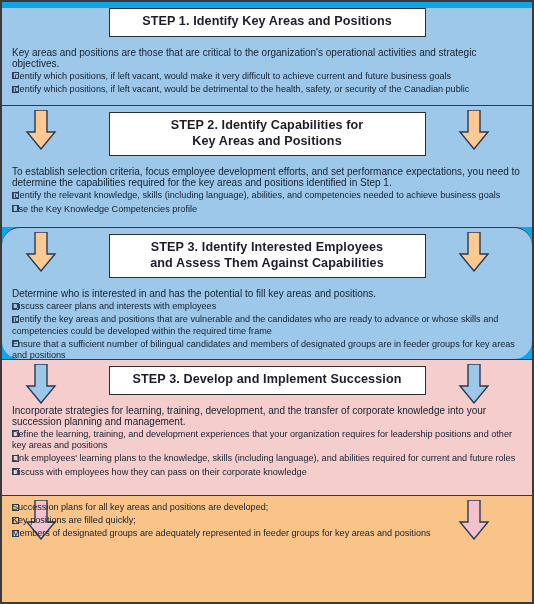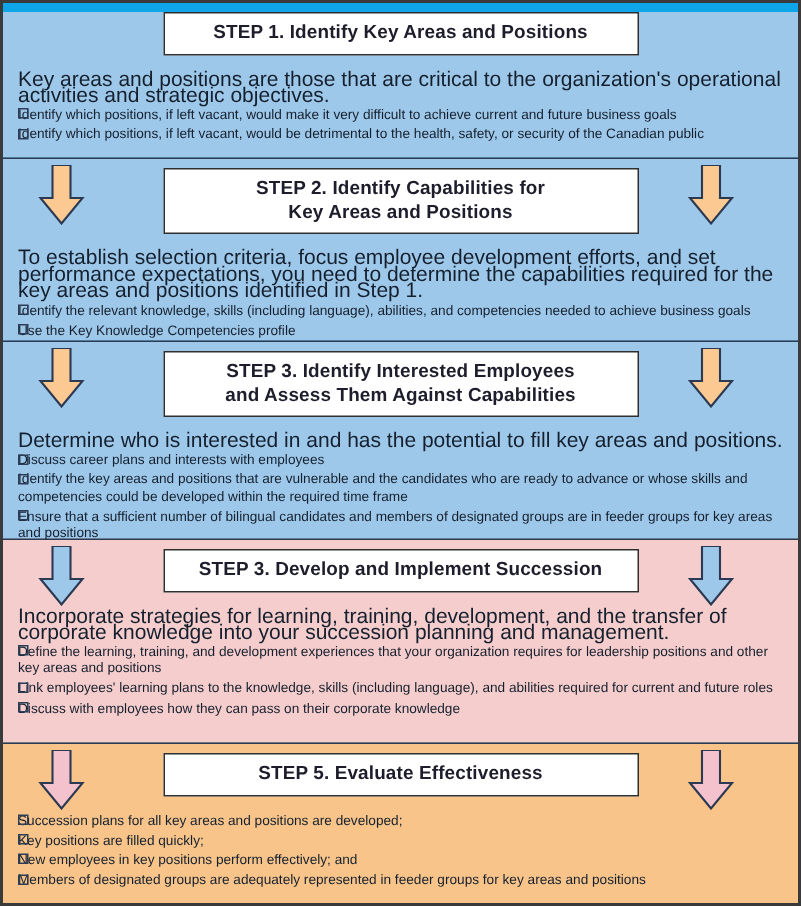--- a/index.html
+++ b/index.html
@@ -67,21 +67,21 @@
     width: 34px;
     height: 40px;
     z-index: 2;
   }
   .arrow.left  { left: 22px; }
   .arrow.right { left: 455px; }
   .arrow svg { display: block; width: 34px; height: 40px; }
 
   
   .intro {
-    font-size: 14px;
+    font-size: 10px;
     line-height: 11.2px;
     color: #15202e;
     margin: 1px 0 2px 0;
   }
   ul.checks {
     list-style: none;
     margin: 0;
     padding: 0;
   }
   ul.checks li {
@@ -103,21 +103,21 @@
   }
 
   
   .tone-blue   { background: #9ec8ea; }
   .tone-pink   { background: #f6cdcd; }
   .tone-orange { background: #f8c48a; }
 
   
   #step1 { height: 97px; }
   #step2 { height: 122px; }
-  #step3 { height: 132px; }
+  #step3 { height: 132px; border-radius: 18px; }
   #step4 { height: 136px; }
   #step5 { height: 115px; }
 </style>
 </head>
 <body>
 
 <div id="figure">
 
 <div class="step tone-blue" id="step1">
       <div class="title-plate">
@@ -205,25 +205,21 @@
       <div class="arrow left">
         <svg viewBox="0 0 34 40" xmlns="http://www.w3.org/2000/svg">
           <polygon points="11,0 23,0 23,22 31,22 17,39 3,22 11,22" fill="#f4c2cd" stroke="#2b3a52" stroke-width="1.4" stroke-linejoin="miter"></polygon>
         </svg>
       </div>
       <div class="arrow right">
         <svg viewBox="0 0 34 40" xmlns="http://www.w3.org/2000/svg">
           <polygon points="11,0 23,0 23,22 31,22 17,39 3,22 11,22" fill="#f4c2cd" stroke="#2b3a52" stroke-width="1.4" stroke-linejoin="miter"></polygon>
         </svg>
       </div>
-      <div class="title-plate">
-        <span class="tline">STEP 5. Evaluate Effectiveness</span>
-      </div>
       <div class="step-body">
         <ul class="checks">
           <li><span class="cbox"></span><span>Succession plans for all key areas and positions are developed;</span></li>
           <li><span class="cbox"></span><span>Key positions are filled quickly;</span></li>
-          <li><span class="cbox"></span><span>New employees in key positions perform effectively; and</span></li>
           <li><span class="cbox"></span><span>Members of designated groups are adequately represented in feeder groups for key areas and positions</span></li>
         </ul>
       </div>
     </div>
   </div>
 
 </body></html>

